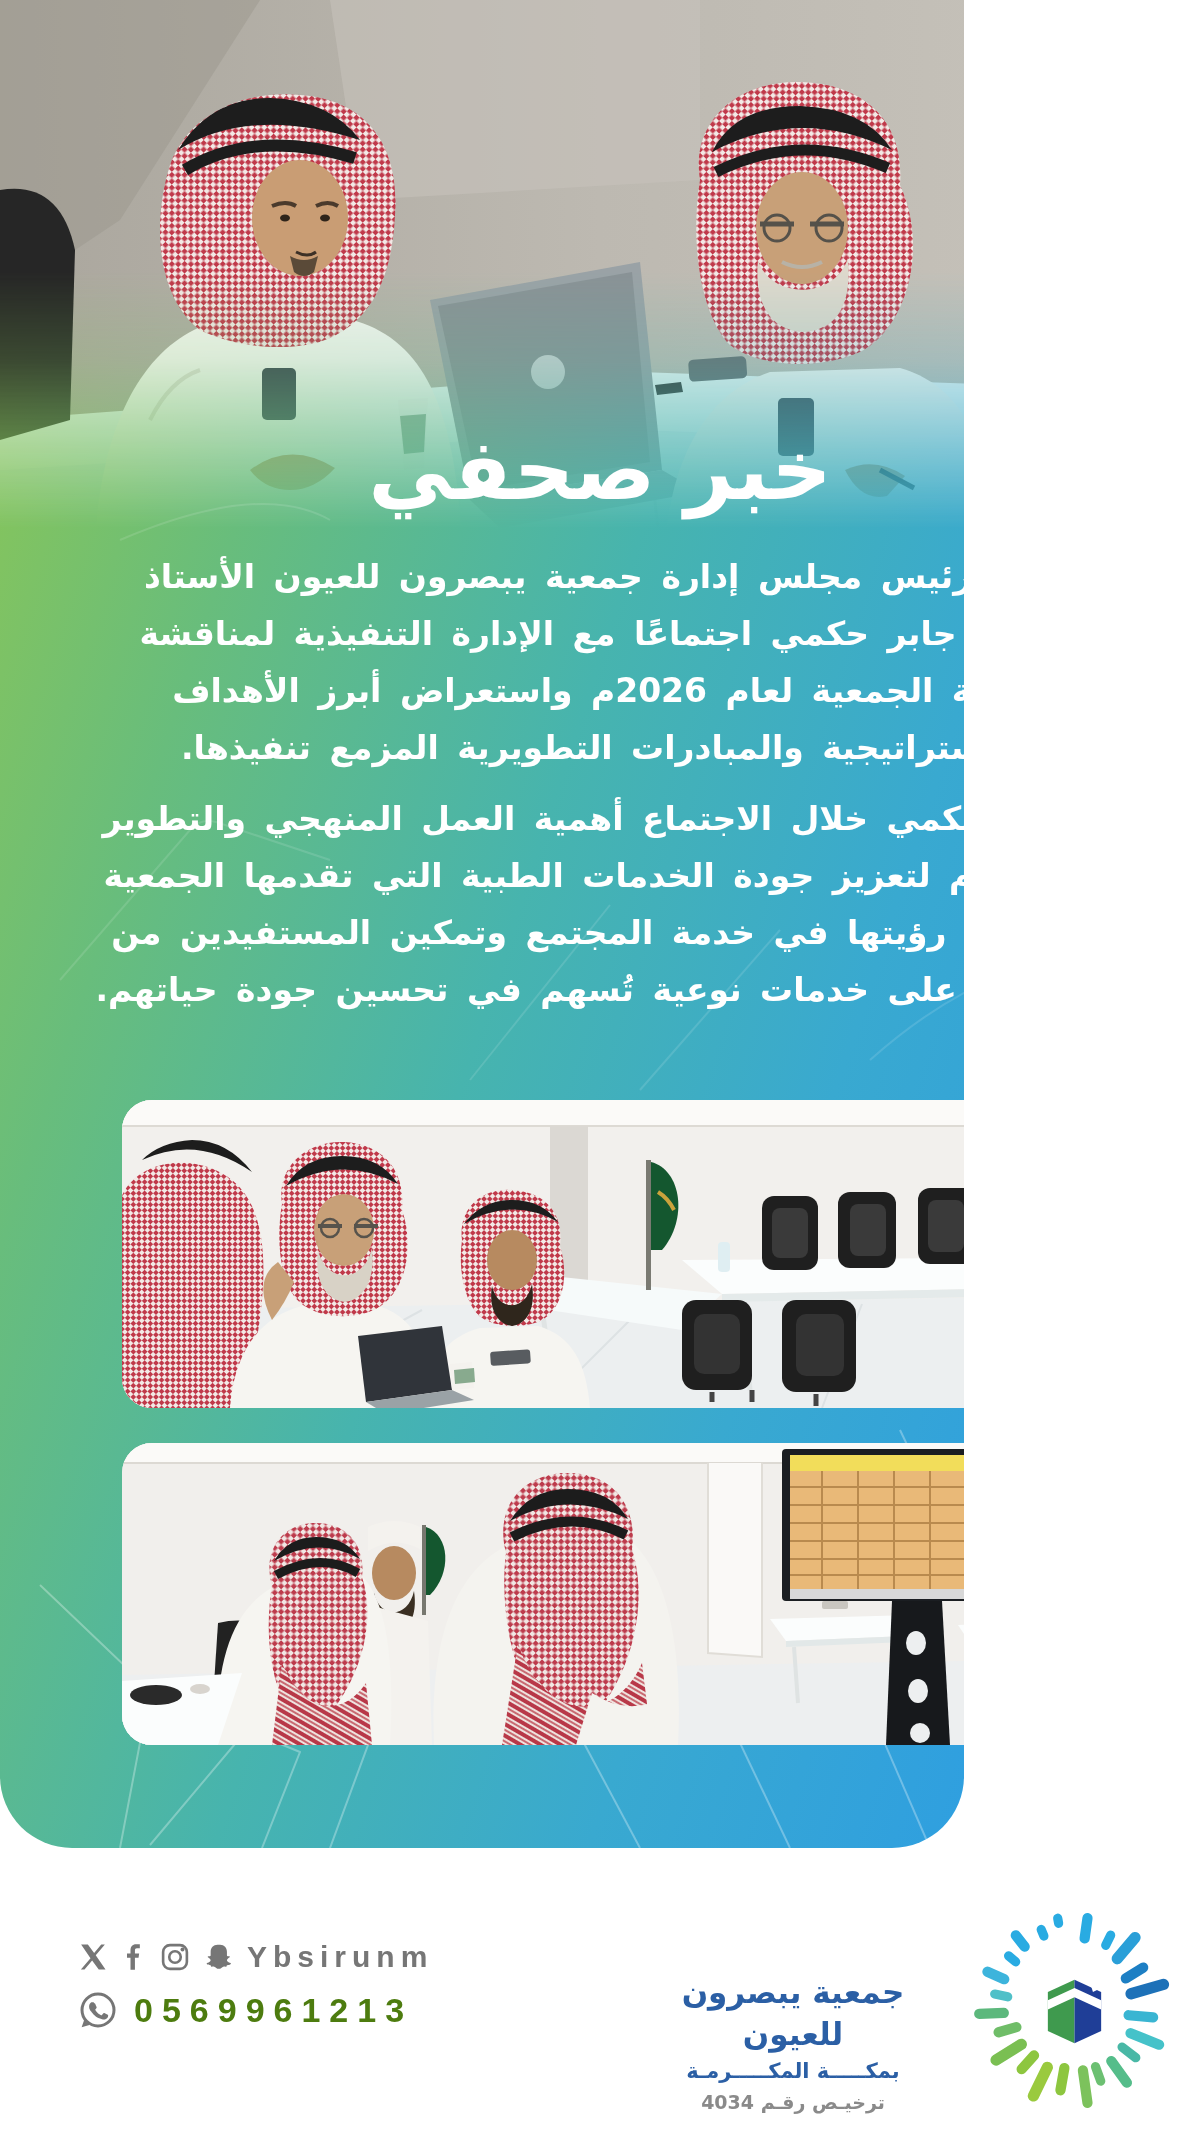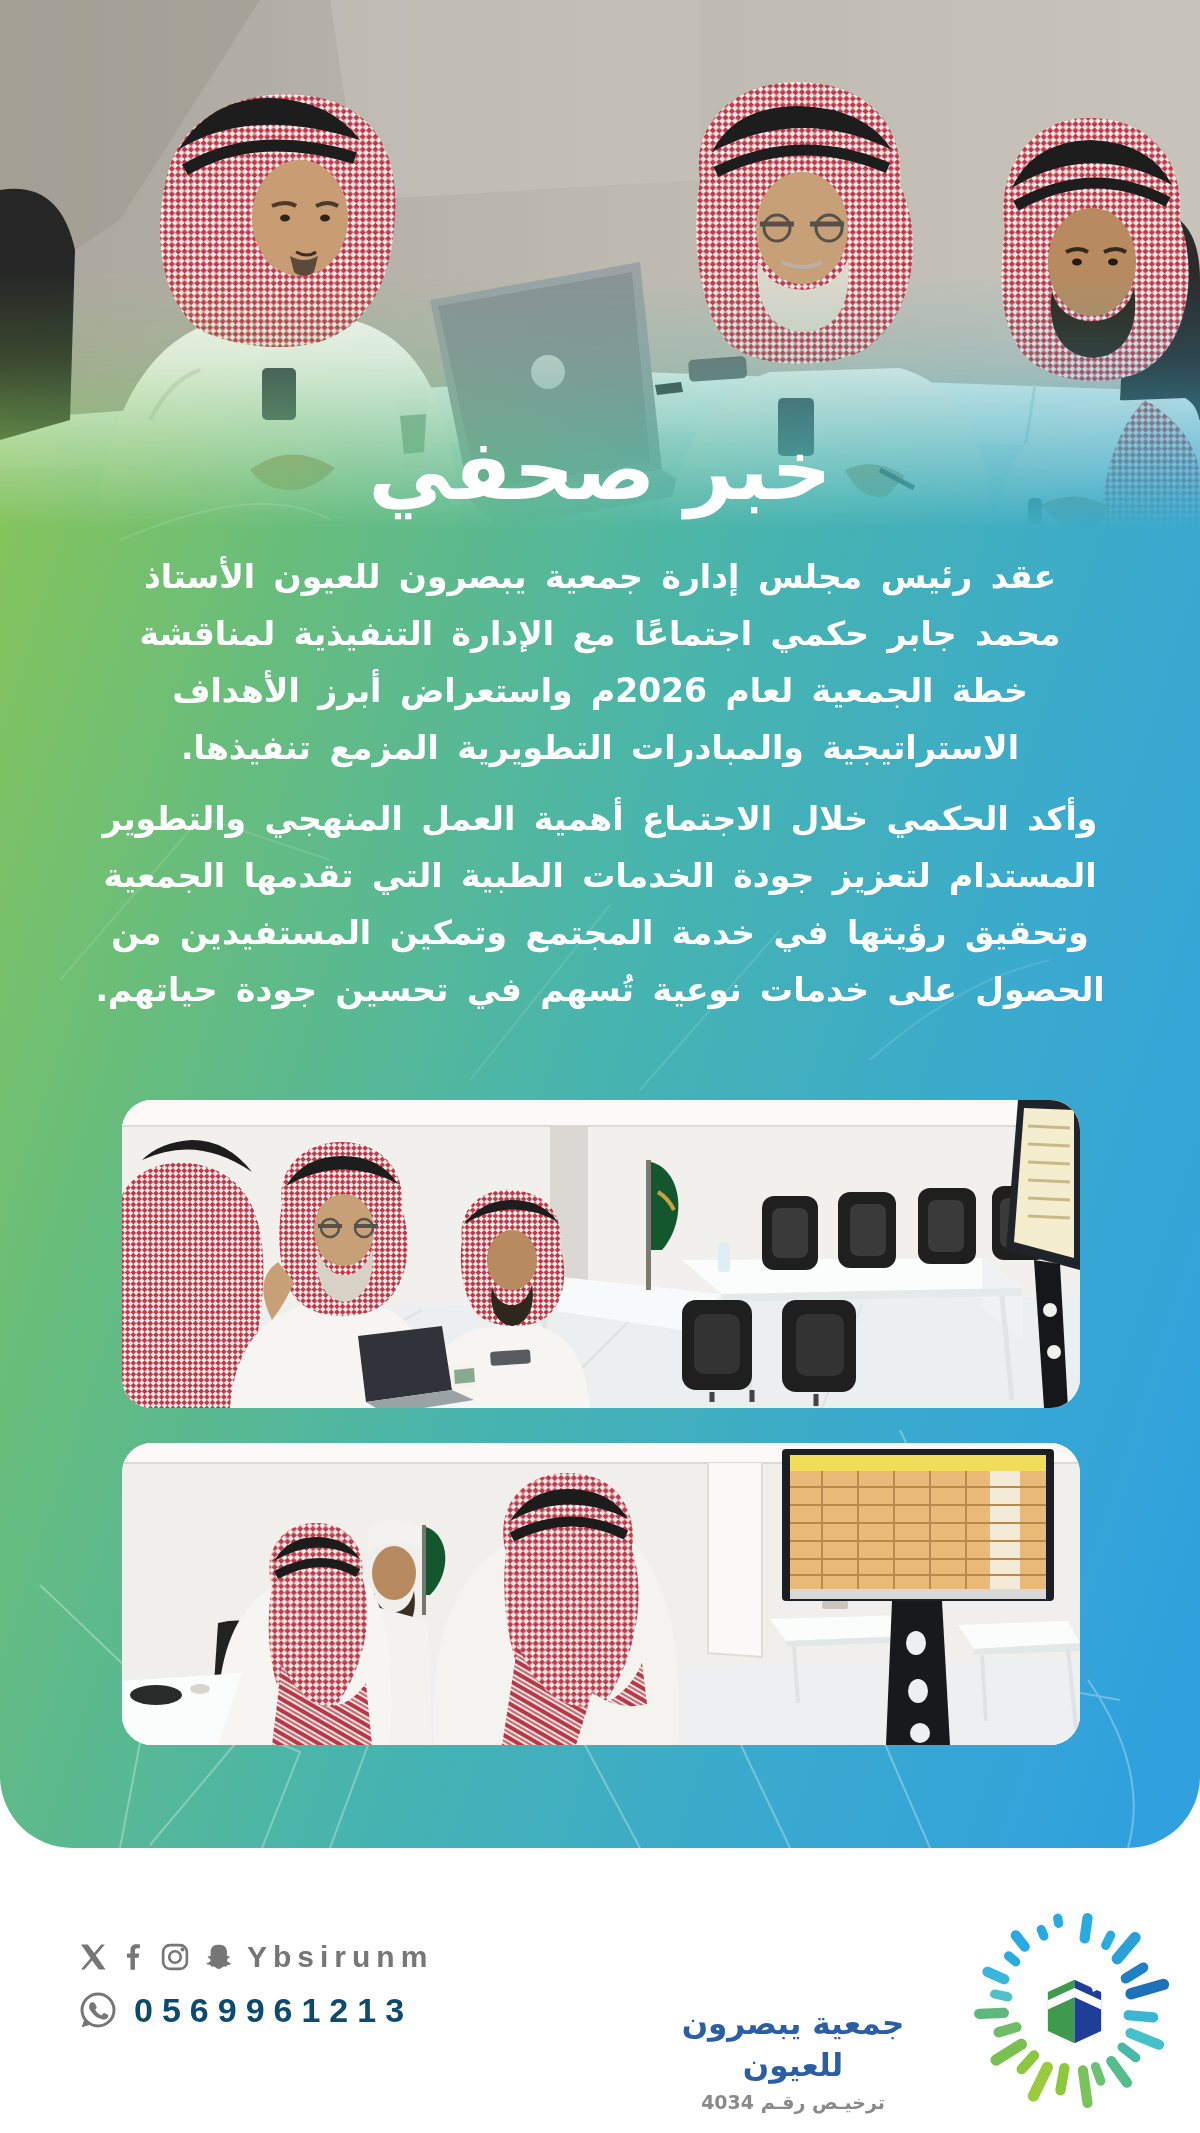--- a/index.html
+++ b/index.html
@@ -1,19 +1,19 @@
 <!DOCTYPE html>
 <html lang="ar"><head>
 <meta charset="utf-8">
 <style>
   html,body{margin:0;padding:0;background:#fff;}
   .canvas{position:relative;width:1200px;height:2133px;overflow:hidden;background:#fff;
           font-family:"DejaVu Sans","Liberation Sans",sans-serif;}
   
-  .gradient-panel{position:absolute;left:0;top:0;width:1200px;height:1848px;
+  .gradient-panel{position:absolute;left:0;top:0;width:964px;height:1848px;
     background:linear-gradient(108deg,#94c84c 0%,#68bd7c 26%,#47b4ae 52%,#39a9d0 76%,#2f9fe0 100%);
     border-radius:0 0 72px 72px;overflow:hidden;}
   .deco-lines{position:absolute;left:0;top:0;width:1200px;height:1848px;pointer-events:none;}
   
   .top-photo{position:absolute;left:0;top:0;width:1200px;height:545px;
     -webkit-mask-image:linear-gradient(to bottom,#000 50%,rgba(0,0,0,.78) 66%,rgba(0,0,0,0) 97%);
     mask-image:linear-gradient(to bottom,#000 50%,rgba(0,0,0,.78) 66%,rgba(0,0,0,0) 97%);}
   
   .press-title{position:absolute;left:0;top:420px;width:1200px;text-align:center;direction:rtl;
     color:#fff;font-size:84px;font-weight:bold;line-height:1.2;}
@@ -26,21 +26,21 @@
   .photo-card.p1{top:1100px;height:308px;}
   .photo-card.p2{top:1443px;height:302px;}
   .photo-card svg{display:block;width:100%;height:100%;}
   
   .footer{position:absolute;left:0;top:1848px;width:1200px;height:324px;background:#fff;padding-left:20px;}
   .social-block{position:absolute;left:78px;top:92px;width:380px;color:#767676;}
   .social-row{display:flex;align-items:center;gap:14px;}
   .social-row .icons{display:flex;align-items:center;gap:12px;}
   .handle{font-family:"Liberation Sans","DejaVu Sans",sans-serif;font-size:30px;font-weight:bold;letter-spacing:6px;color:#767676;}
   .phone-row{display:flex;align-items:center;gap:16px;margin-top:16px;}
-  .phone{font-family:"Liberation Sans","DejaVu Sans",sans-serif;font-size:34px;font-weight:bold;letter-spacing:9px;color:#0c4a6e;}
+  .phone{font-family:"Liberation Sans","DejaVu Sans",sans-serif;font-size:34px;font-weight:bold;letter-spacing:9px;color:#4d7c0f;}
   .org-block{position:absolute;left:628px;top:60px;display:flex;align-items:flex-end;gap:14px;}
   .org-text{width:330px;direction:rtl;text-align:center;}
   .org-name{color:#2b5fa5;font-size:31px;font-weight:bold;line-height:1.35;}
   .org-city{color:#2b5fa5;font-size:21px;font-weight:bold;line-height:1.5;}
   .org-license{color:#8a8a8a;font-size:19px;font-weight:bold;margin-top:4px;direction:rtl;}
   .logo{width:205px;height:205px;}
 </style>
 </head>
 <body>
 
@@ -369,20 +369,21 @@
           <path fill="none" stroke="#767676" stroke-width="1.8" d="M4.6 18.2 L3.6 21 L6.6 20.2"></path>
           <path fill="#767676" d="M9.2 7.4c-.3-.6-.6-.6-.9-.6h-.7c-.2 0-.6.1-.9.4-.3.3-1.2 1.1-1.2 2.8s1.2 3.2 1.4 3.4c.2.2 2.4 3.8 5.9 5.1 2.9 1.1 3.5.9 4.1.8.6-.1 2-.8 2.3-1.6.3-.8.3-1.5.2-1.6-.1-.1-.3-.2-.6-.4l-2.1-1c-.3-.1-.5-.2-.7.2-.2.3-.8 1-1 1.2-.2.2-.4.2-.7.1-.3-.2-1.3-.5-2.5-1.6-.9-.8-1.5-1.8-1.7-2.1-.2-.3 0-.5.1-.6l.5-.6c.2-.2.2-.3.3-.5.1-.2 0-.4 0-.6-.1-.2-.7-1.7-1-2.4z" transform="scale(0.82) translate(2.6,2.2)"></path>
         </svg>
         <span class="phone">0569961213</span>
       </div>
     </div>
 
     <div class="org-block">
       <div class="org-text">
         <div class="org-name">جمعية يبصرون للعيون</div>
+        <div class="org-city">بمكـــــة المكـــــرمـة</div>
         <div class="org-license">ترخيـص رقـم 4034</div>
       </div>
       <svg class="logo" viewBox="0 0 200 200">
 
         <g>
           <g transform="rotate(8 100 100)">
               <rect x="95" y="4" width="10" height="30" rx="5" fill="#29abe2"></rect>
             </g>
           <g transform="rotate(26 100 100)">
               <rect x="95" y="14" width="9" height="20" rx="4.5" fill="#29abe2"></rect>

